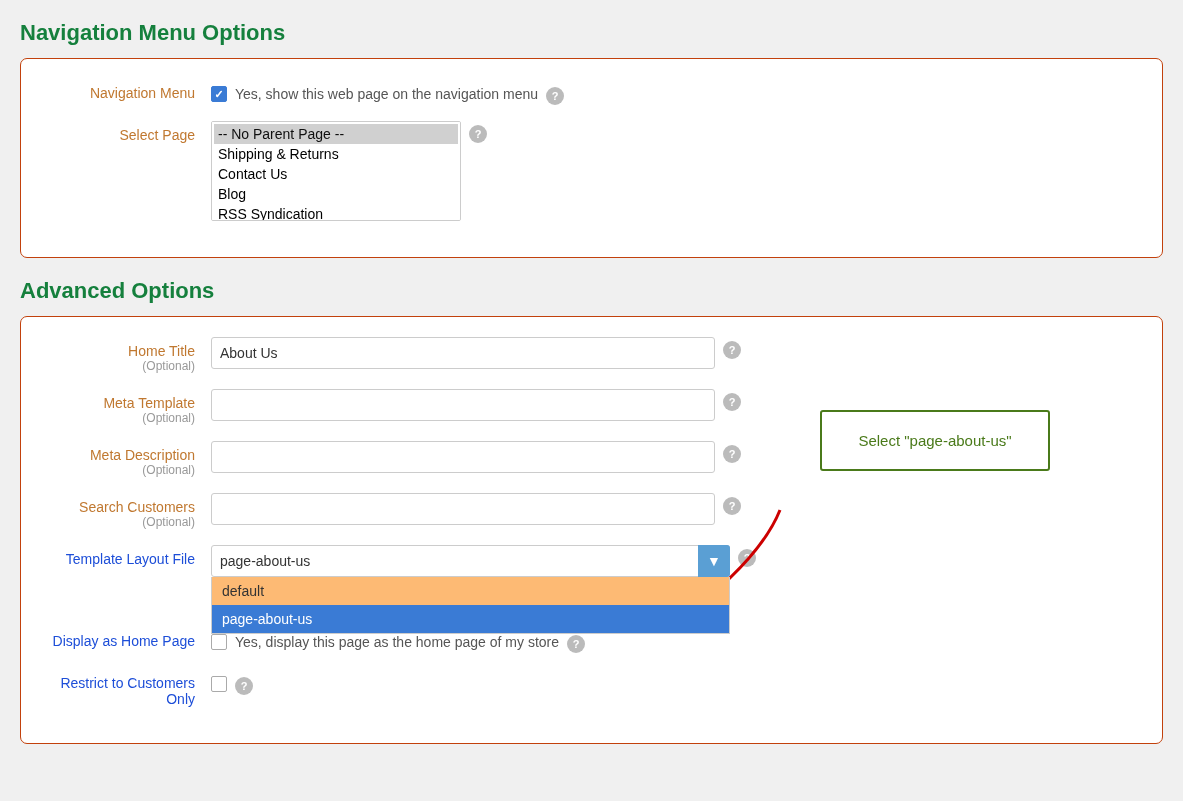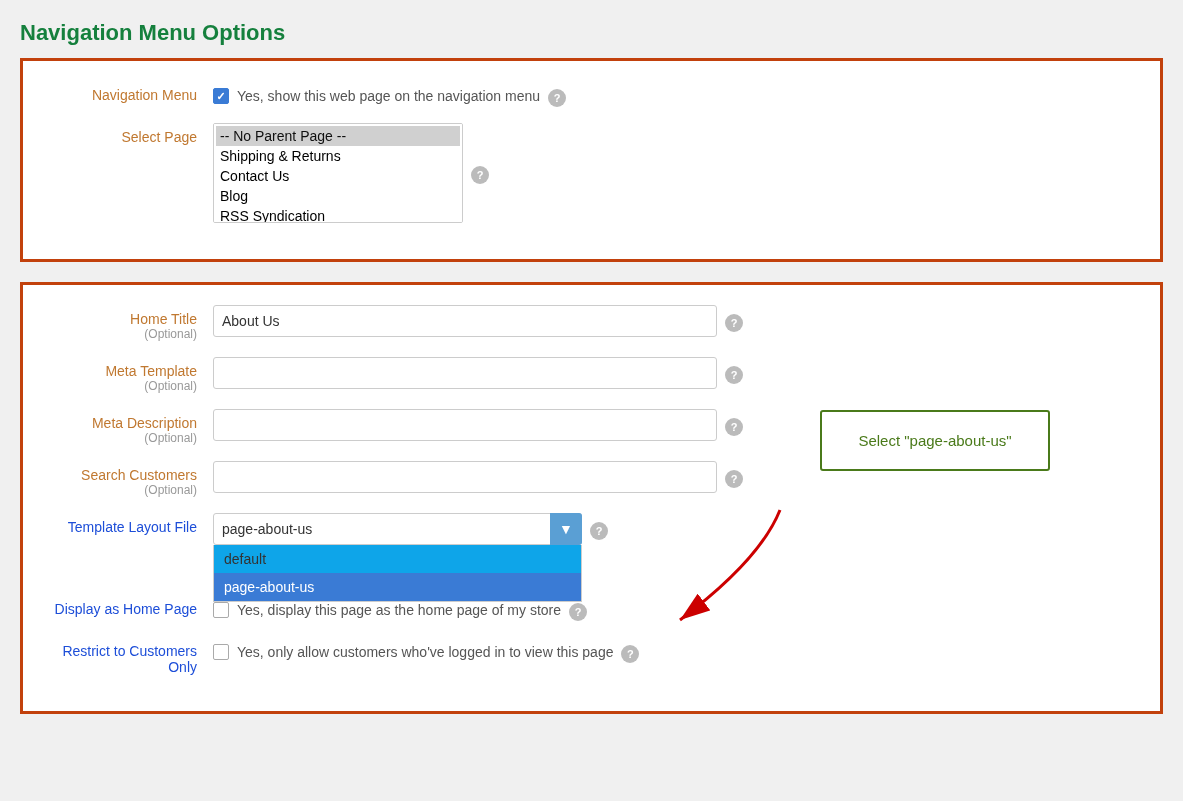--- a/index.html
+++ b/index.html
@@ -15,22 +15,22 @@
       padding: 20px;
     }
     .section-title {
       font-size: 22px;
       font-weight: bold;
       color: #15803d;
       margin-bottom: 12px;
     }
     .card {
       background: #fff;
-      border: 3px solid #c2410c;
-      border-radius: 0;
+      border: 1px solid #c2410c;
+      border-radius: 7px;
       padding: 20px 30px;
       margin-bottom: 12px;
     }
     .form-row {
       display: flex;
       align-items: flex-start;
       margin-bottom: 16px;
     }
     .form-label {
       width: 160px;
@@ -45,21 +45,21 @@
       display: block;
       color: #999;
       font-size: 12px;
     }
     .form-label.gray {
       color: #1d4ed8;
     }
     .form-control-area {
       flex: 1;
       display: flex;
-      align-items: center;
+      align-items: flex-start;
       gap: 8px;
     }
     .checkbox-row {
       display: flex;
       align-items: center;
       gap: 8px;
       padding-top: 4px;
     }
     .checkbox-label {
       color: #555;
@@ -103,21 +103,21 @@
       width: 504px;
       height: 32px;
       border: 1px solid #ccc;
       border-radius: 3px;
       padding: 4px 8px;
       font-size: 14px;
       color: #333;
     }
     .select-wrapper {
       position: relative;
-      width: 369px;
+      width: 519px;
     }
     .template-select {
       width: 100%;
       height: 32px;
       border: 1px solid #ccc;
       border-radius: 3px;
       padding: 4px 8px;
       font-size: 14px;
       color: #333;
       appearance: none;
@@ -136,21 +136,21 @@
       align-items: center;
       justify-content: center;
       color: #fff;
       pointer-events: none;
     }
     .dropdown-list {
       position: absolute;
       top: 32px;
       left: 0;
       width: 100%;
-      background: #0ea5e9;
+      background: #fdba74;
       border: 1px solid #ccc;
       border-top: none;
       z-index: 10;
     }
     .dropdown-item {
       padding: 6px 10px;
       font-size: 14px;
       color: #333;
       cursor: pointer;
     }
@@ -246,20 +246,21 @@
               </select>
             </div>
             <div class="help-icon">?</div>
           </div>
         </div>
 
       </div>
     </div>
 
     <div class="advanced-section">
+      <div class="section-title">Advanced Options</div>
       <div class="card">
 
         <div class="form-row">
           <div class="form-label">
             <span>Home Title</span>
             <span class="optional">(Optional)</span>
           </div>
           <div class="form-control-area">
             <input type="text" class="text-input" value="About Us" style="">
             <div class="help-icon">?</div>
@@ -327,21 +328,20 @@
               <div class="help-icon">?</div>
             </div>
           </div>
         </div>
 
         <div class="form-row">
           <div class="form-label gray">Restrict to Customers Only</div>
           <div class="form-control-area">
             <div class="checkbox-row">
               <div class="unchecked-box"></div>
-              <span class="checkbox-label">Yes, only allow customers who've logged in to view this page</span>
               <div class="help-icon">?</div>
             </div>
           </div>
         </div>
 
       </div>
     </div>
 
     <div class="annotation-box">
       <span>Select "page-about-us"</span>

